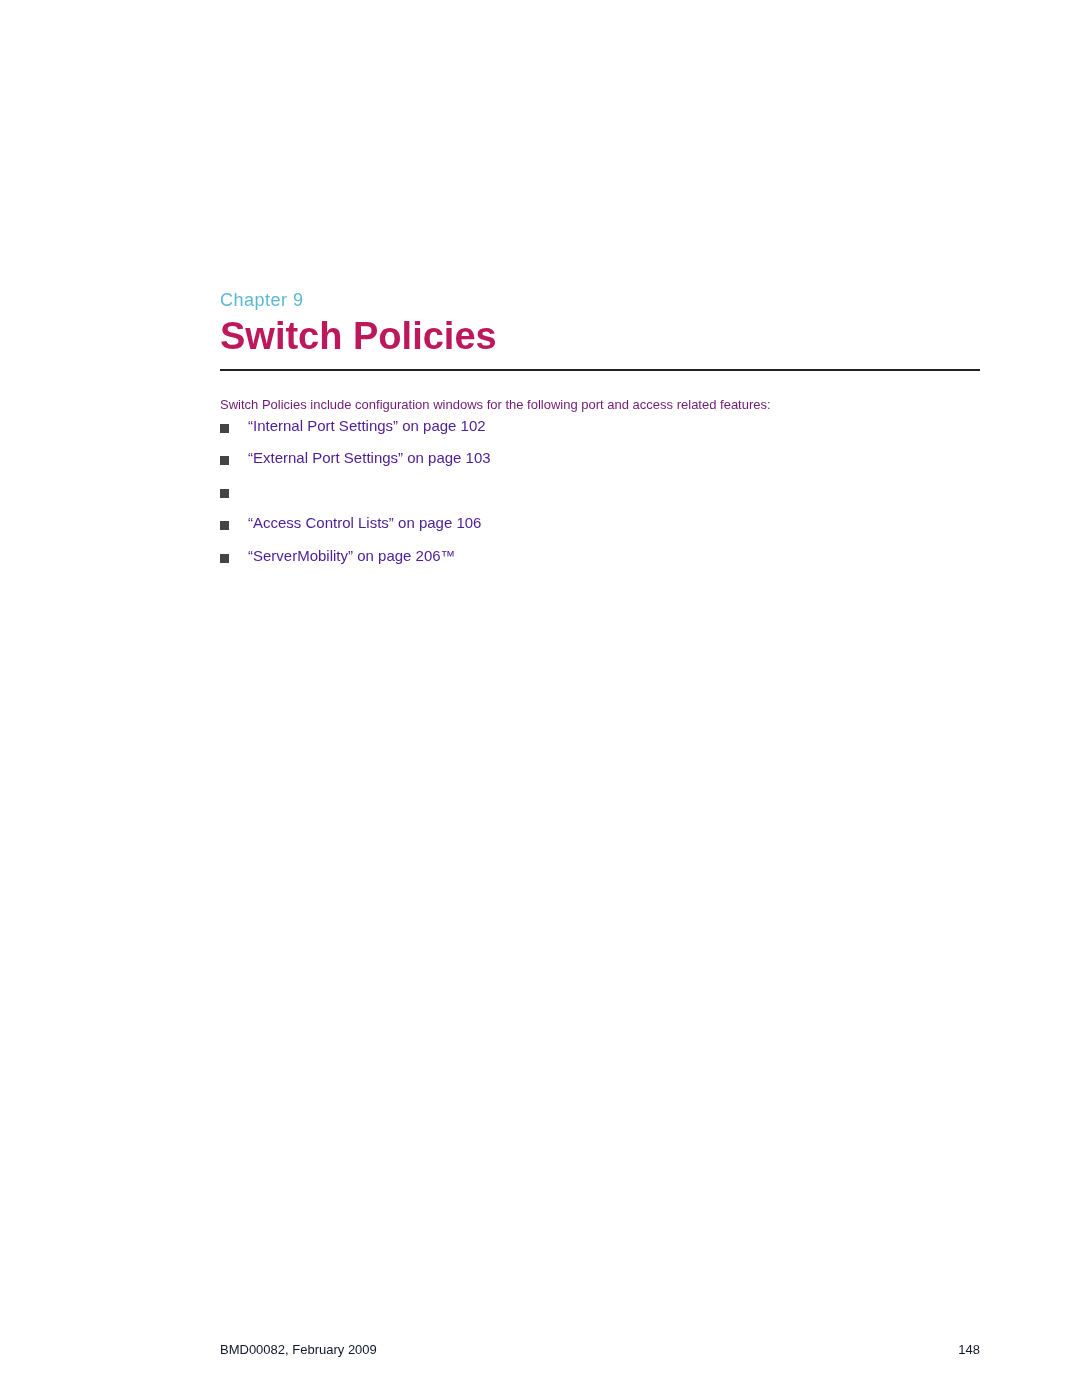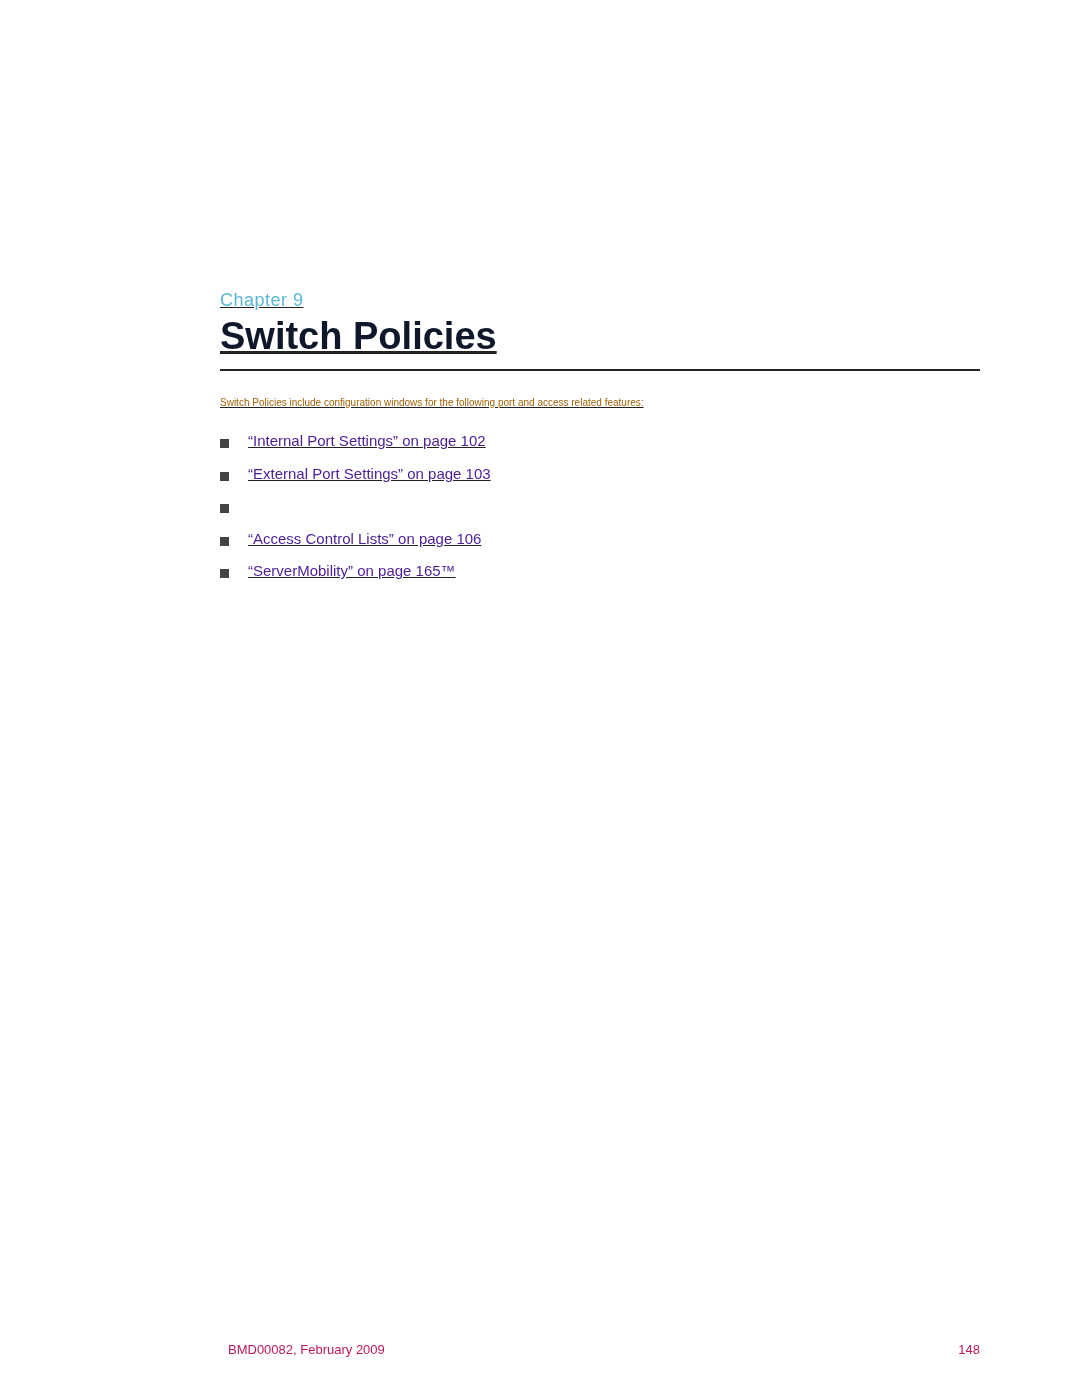--- a/index.html
+++ b/index.html
@@ -16,57 +16,56 @@
       font-size: 15px;
       color: #222222;
       position: relative;
     }
 
     .page-container {
       width: 1080px;
       min-height: 1397px;
       padding: 0;
       position: relative;
-      text-decoration: underline;
     }
 
     .content-area {
       padding-left: 220px;
       padding-right: 100px;
       padding-top: 290px;
     }
 
     .chapter-label {
       font-size: 18px;
       color: #5bb8d4;
       font-weight: normal;
       letter-spacing: 0.5px;
       margin-bottom: 4px;
     }
 
     .chapter-title {
       font-size: 38px;
       font-weight: bold;
-      color: #0f172a;
+      color: #be185d;
       margin-bottom: 10px;
       line-height: 1.15;
     }
 
     .chapter-divider {
       border: none;
       border-top: 2.5px solid #222222;
       margin-bottom: 24px;
       width: 100%;
     }
 
     .intro-text {
-      font-size: 10px;
-      color: #a16207;
+      font-size: 13px;
+      color: #701a75;
       line-height: 1.55;
-      margin-bottom: 20px;
+      margin-bottom: 0;
     }
 
     .toc-list {
       list-style: none;
       padding: 0;
       margin: 0;
     }
 
     .toc-list li {
       display: flex;
@@ -94,28 +93,28 @@
 
     .toc-link {
       color: #4c1d95;
       text-decoration: none;
       font-size: 15px;
     }
 
     .footer {
       position: absolute;
       bottom: 40px;
-      left: 8px;
+      left: 0;
       right: 0;
       padding: 0 100px 0 220px;
       display: flex;
       justify-content: space-between;
       align-items: center;
       font-size: 13px;
-      color: #be185d;
+      color: #0f172a;
     }
   </style>
 </head>
 <body>
 
 <div class="page-container">
   <div class="content-area">
 
     <div class="chapter-label">Chapter 9</div>
     <div class="chapter-title">Switch Policies</div>
@@ -134,21 +133,21 @@
         </li>
         <li>
           <span class="bullet-icon"><span class="bullet-square"></span></span>
         </li>
         <li>
           <span class="bullet-icon"><span class="bullet-square"></span></span>
           <a class="toc-link" href="#">“Access Control Lists” on page 106</a>
         </li>
         <li>
           <span class="bullet-icon"><span class="bullet-square"></span></span>
-          <a class="toc-link" href="#">“ServerMobility” on page 165™</a>
+          <a class="toc-link" href="#">“ServerMobility” on page 206™</a>
         </li>
       </ul>
 
   </div>
 
   <div class="footer">
     <span>BMD00082, February 2009</span>
     <span>148</span>
   </div>
 </div>

